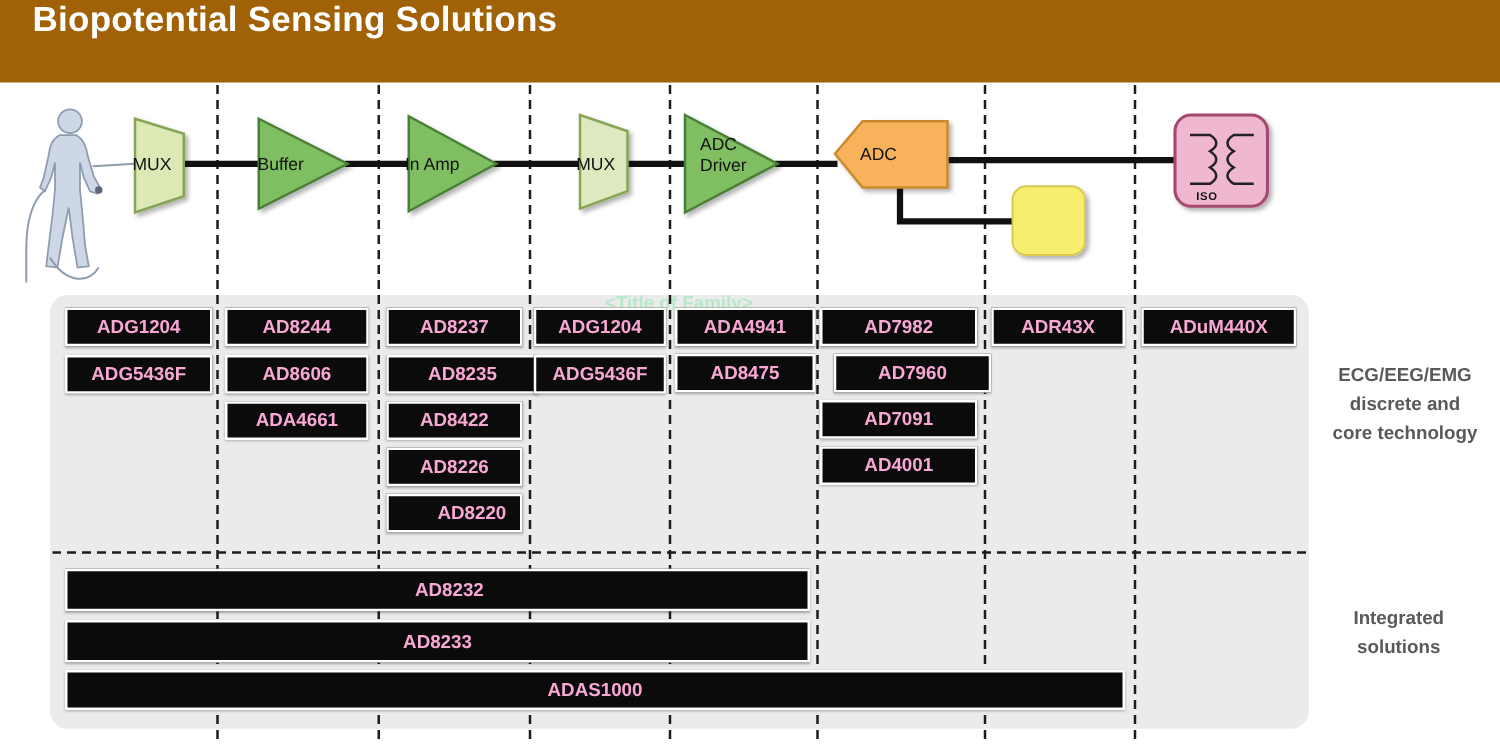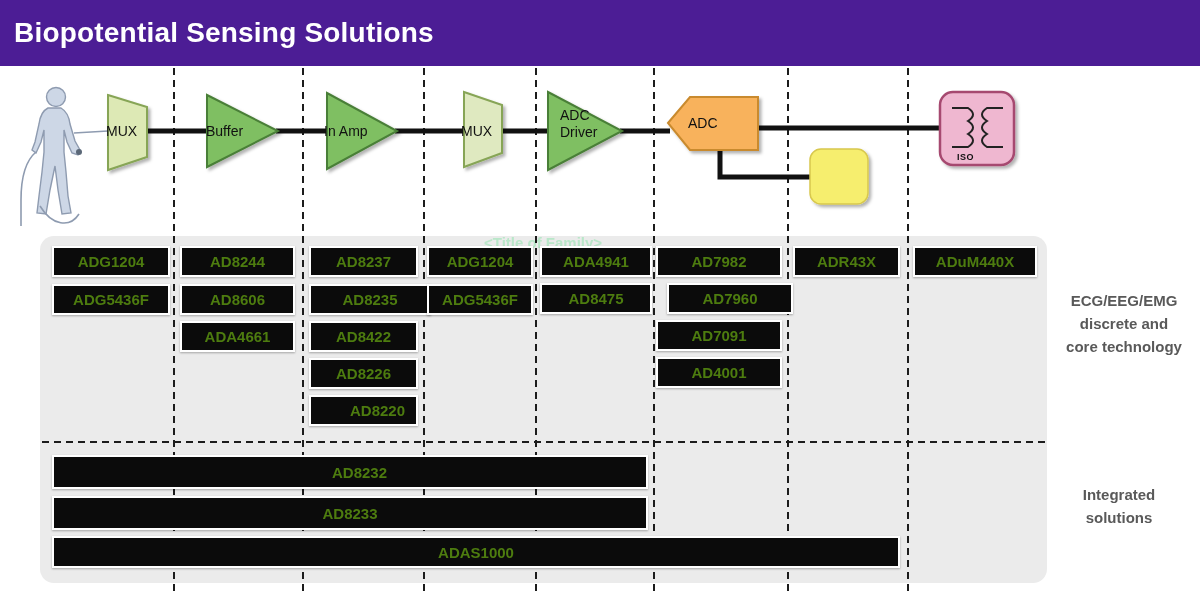--- a/index.html
+++ b/index.html
@@ -5,22 +5,22 @@
   * { margin:0; padding:0; box-sizing:border-box; }
   html,body { width:1200px; height:598px; }
   body {
     position:relative; width:1200px; height:598px; background:#ffffff;
     font-family:"Liberation Sans", sans-serif; overflow:hidden;
   }
   .abs { position:absolute; }
 
   
   #header {
-    left:0; top:0; width:1200px; height:66px; background:#4c1d95;
-    display:flex; align-items:center; padding-left:14px;
+    left:0; top:0; width:1200px; height:66px; background:#a16207;
+    display:flex; align-items:flex-start; padding-left:26px;
   }
   #header h1 { color:#ffffff; font-size:28px; font-weight:bold; letter-spacing:.2px; }
 
   
   #panel {
     left:40px; top:236px; width:1007px; height:347px;
     background:#ebebeb; border-radius:14px; z-index:1;
   }
 
   
@@ -46,21 +46,21 @@
   
   .shape-label {
     z-index:5; color:#111; font-size:14px; white-space:pre-line;
     line-height:17px;
   }
   .iso-label { font-size:9px; font-weight:bold; letter-spacing:.5px; }
 
   
   .chip {
     position:absolute; z-index:5; background:#0b0b0b; border:2px solid #ffffff;
-    color:#4d7c0f; font-weight:bold; font-size:15px;
+    color:#f9a8d4; font-weight:bold; font-size:15px;
     display:flex; align-items:center; justify-content:center;
     box-shadow:0 1px 2px rgba(0,0,0,.3); cursor:pointer; white-space:nowrap;
   }
 
   
   .side-caption {
     z-index:5; color:#595959; font-weight:bold; font-size:15px; line-height:23px;
     text-align:center; white-space:pre-line;
   }
 </style>

